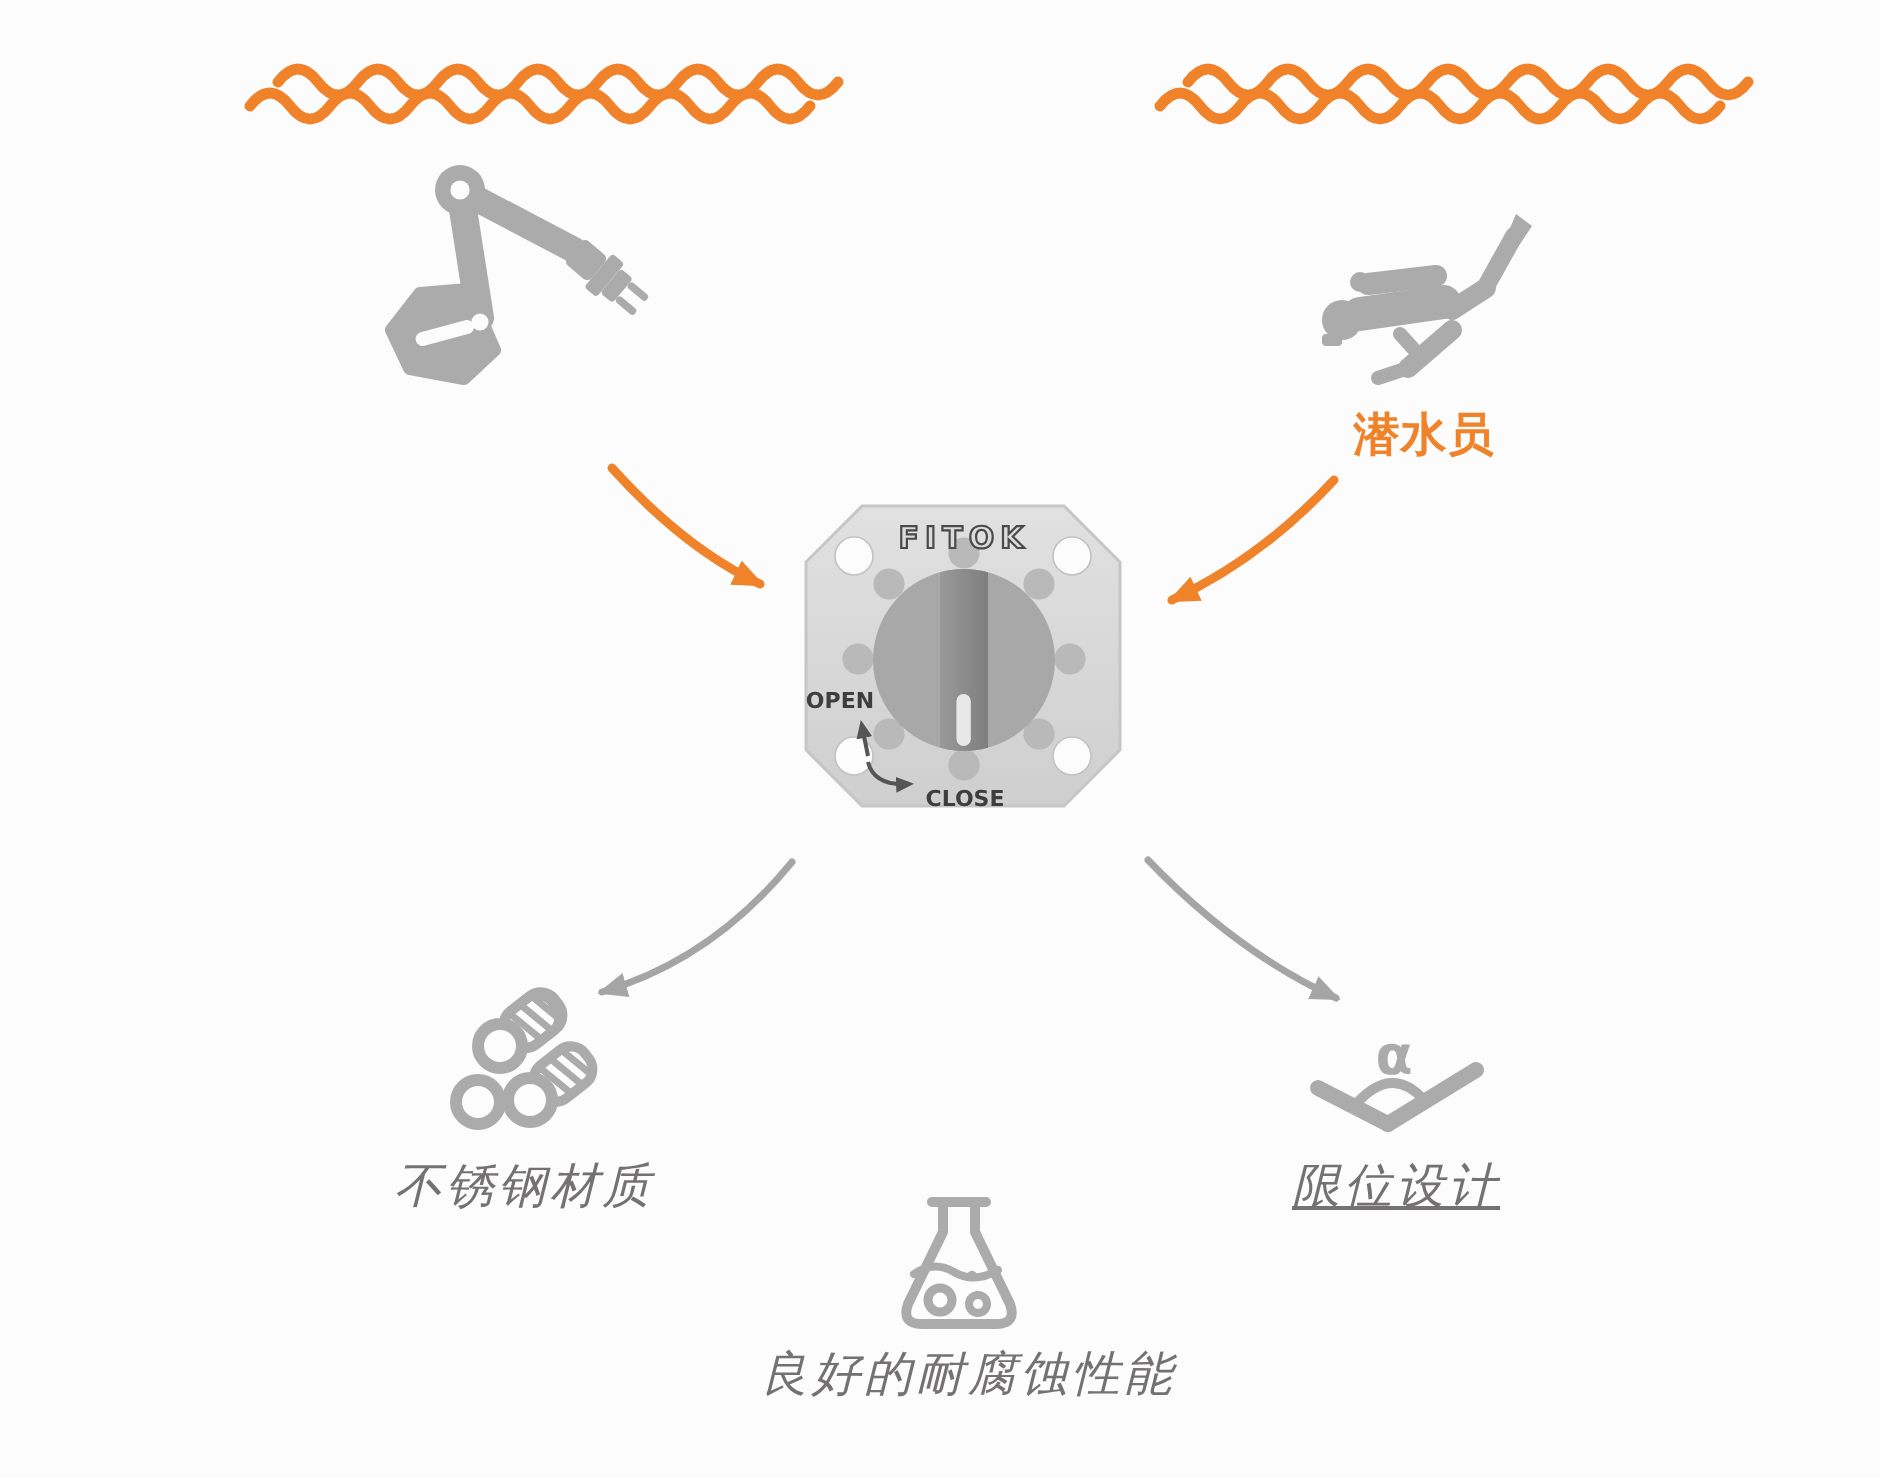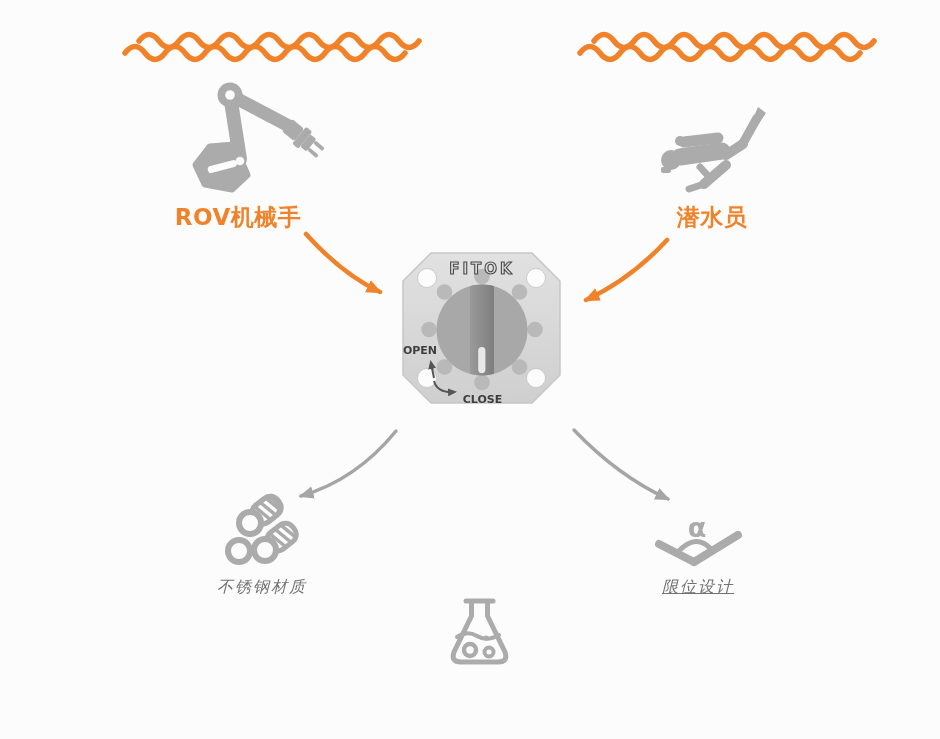--- a/index.html
+++ b/index.html
@@ -14,21 +14,21 @@
     overflow:hidden;font-family:"DejaVu Sans","Liberation Sans",sans-serif;
   }
   .abs{position:absolute;}
   .olabel{
     position:absolute;transform:translateX(-50%);
     color:var(--orange);font-weight:bold;font-size:23px;
     letter-spacing:.5px;white-space:nowrap;
   }
   .caption{
     position:absolute;transform:translateX(-50%);
-    color:var(--caption-gray);font-size:16px;letter-spacing:2px;
+    color:var(--caption-gray);font-size:24px;letter-spacing:2px;
     font-style:italic;white-space:nowrap;
   }
   svg{display:block;overflow:visible;}
   .stroke-orange{stroke:var(--orange);}
   .fill-orange{fill:var(--orange);}
   .stroke-gray{stroke:var(--arrow-gray);}
   .fill-gray{fill:var(--arrow-gray);}
   .icon-fill{fill:var(--icon-gray);}
   .icon-stroke{stroke:var(--icon-gray);}
 </style>
@@ -183,19 +183,19 @@
     <g fill="none" class="icon-stroke" stroke-width="5" stroke-linecap="round" stroke-linejoin="round">
       <path d="M22 9 L49 9"></path>
       <path d="M27.5 11 L27.5 24 L10 60 Q6.5 70 17 70 L54 70 Q64.5 70 61 60 L43.5 24 L43.5 11"></path>
       <path d="M13 45 Q23 38 33 44 Q43 50 55 43" stroke-width="4"></path>
       <circle cx="26" cy="58" r="6" stroke-width="4.5"></circle>
       <circle cx="45" cy="60" r="4.5" stroke-width="4"></circle>
       <circle cx="42" cy="46" r="2.6" fill="var(--icon-gray)" stroke="none"></circle>
     </g>
   </svg>
 
-  <div class="olabel" style="left:238px;top:202px;">ROV机械手</div>
   <div class="olabel" style="left:712px;top:202px;text-align:right;">潜水员</div>
 
   <div class="caption" style="left:262px;top:577px;">不锈钢材质</div>
   <div class="caption" style="left:698px;top:577px;text-decoration:underline;">限位设计</div>
+  <div class="caption" style="left:484px;top:671px;">良好的耐腐蚀性能</div>
 
 </div>
 
 </body></html>

